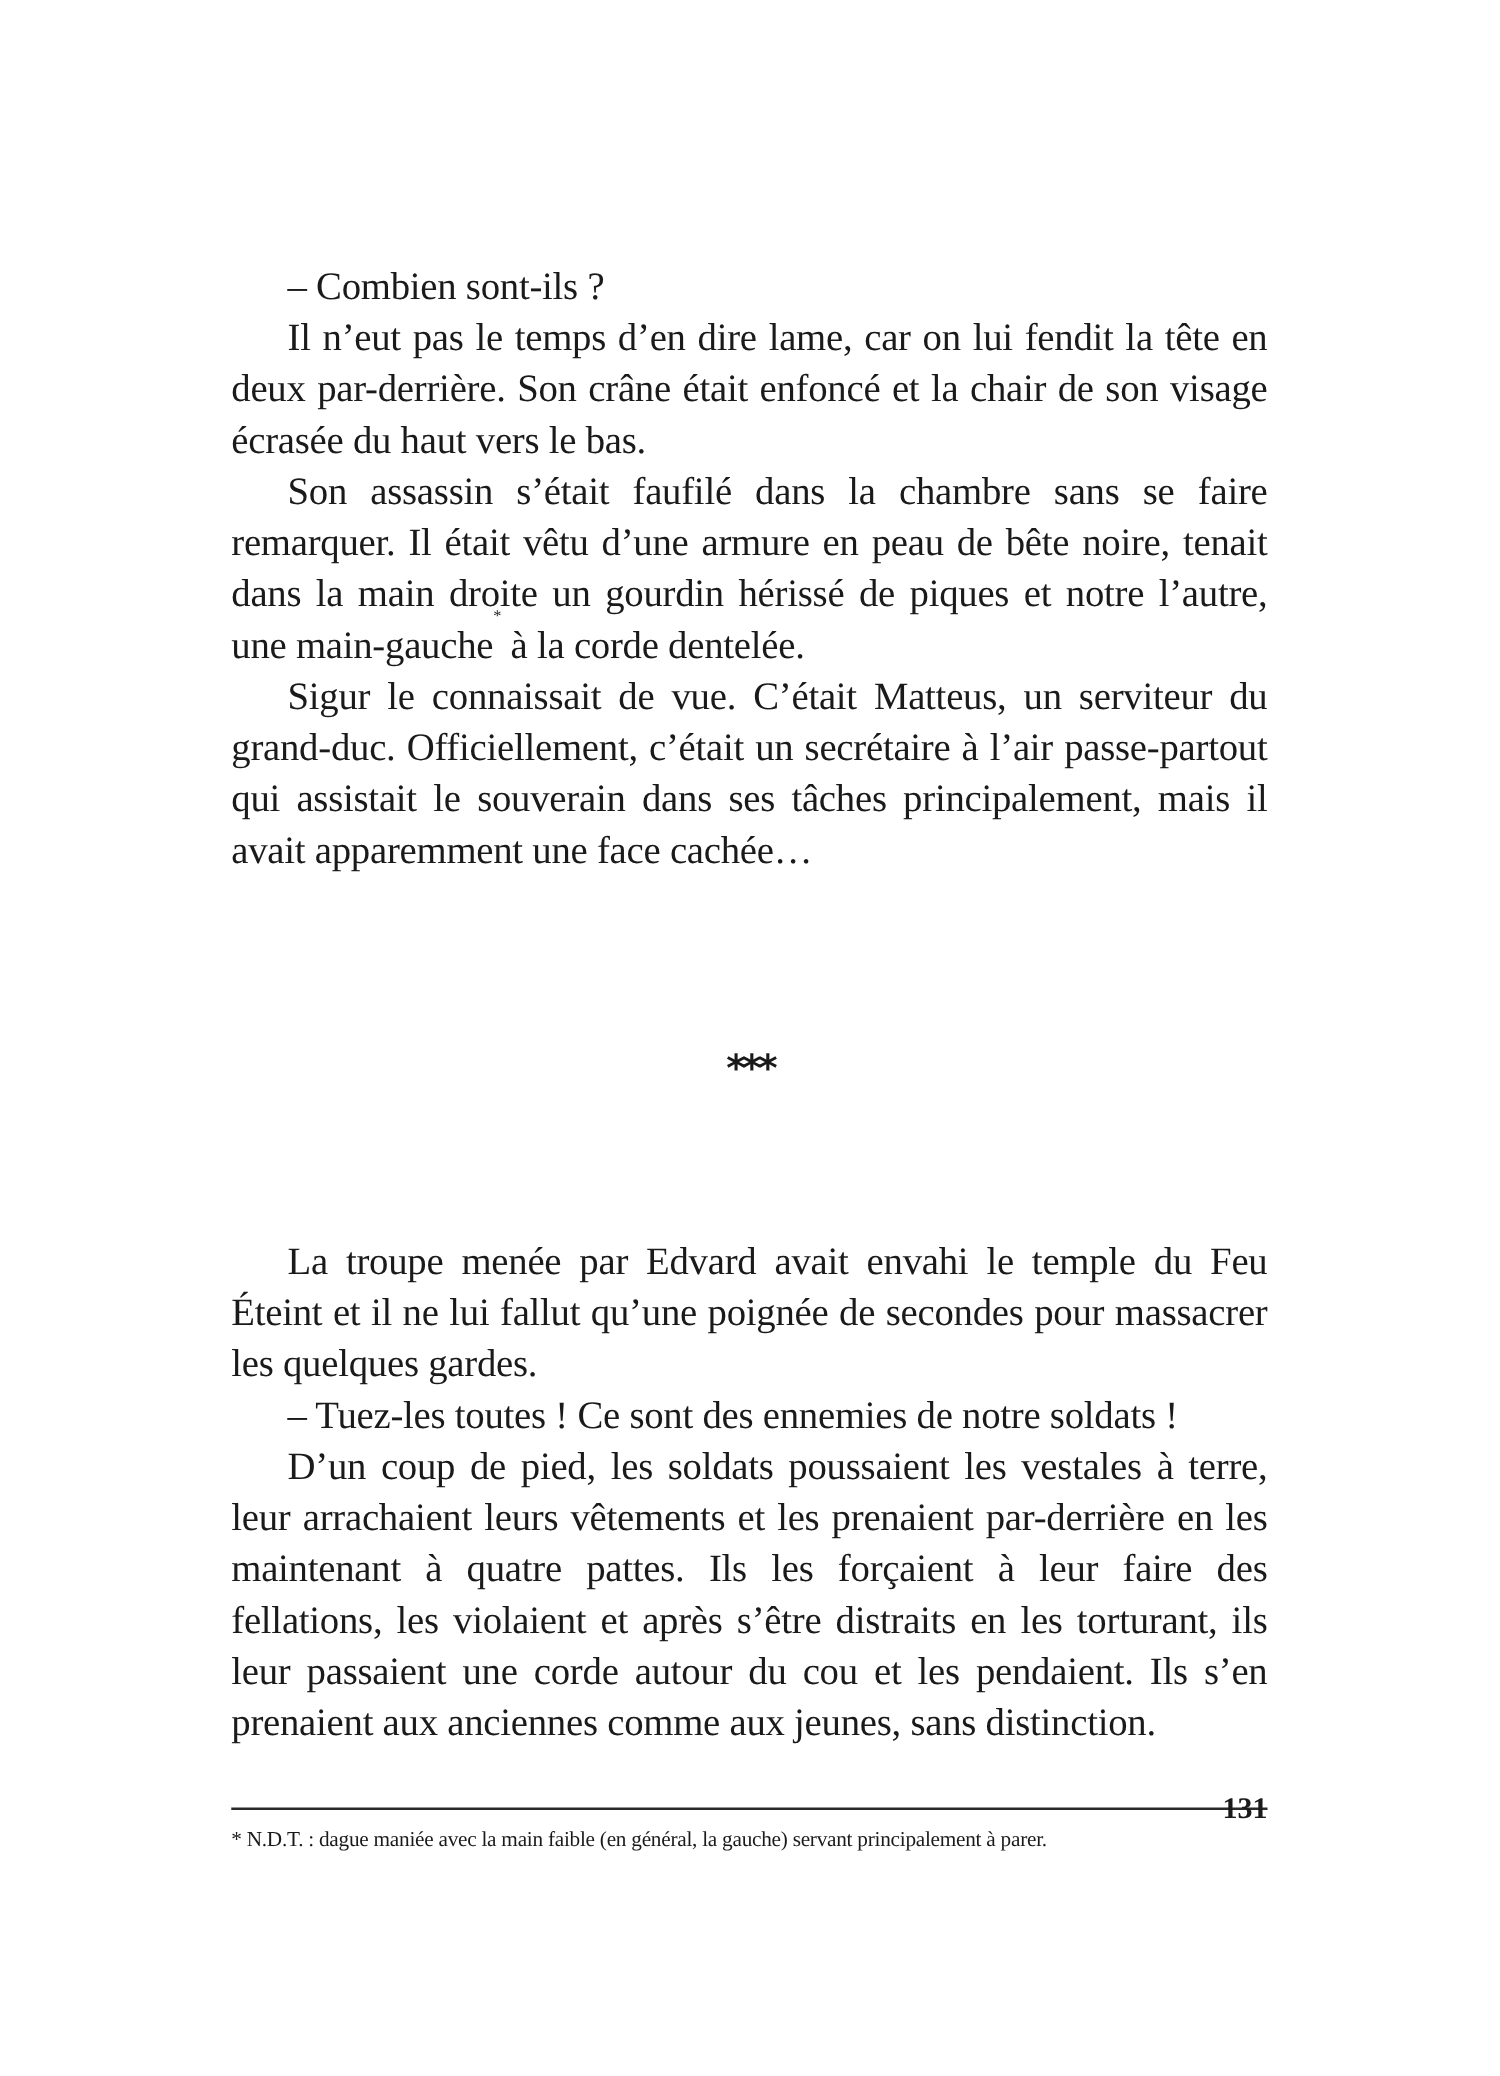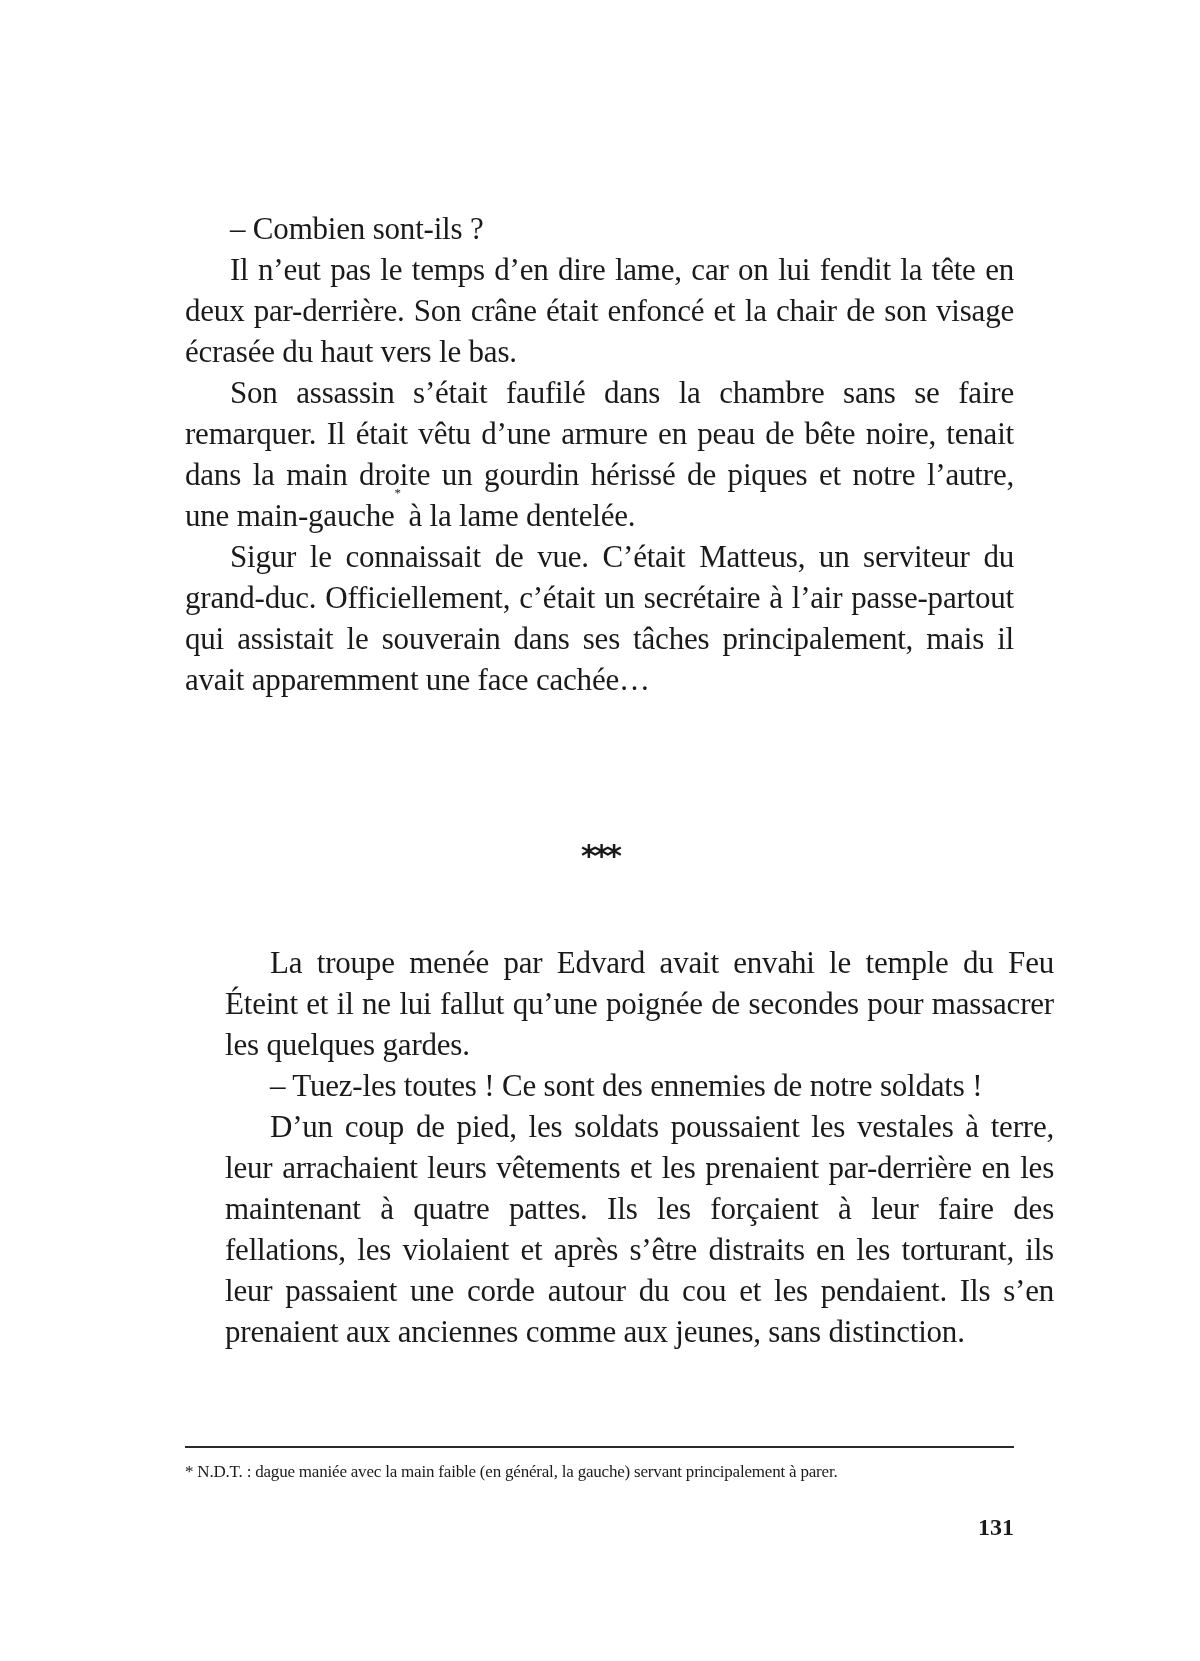--- a/index.html
+++ b/index.html
@@ -18,21 +18,21 @@
     .text-block {
       position: absolute;
       left: 185px;
       width: 829px;
       font-size: 31px;
       line-height: 41px;
       text-align: justify;
       letter-spacing: -0.2px;
     }
     .block-a { top: 196px; margin-top: 12px; }
-    .block-b { top: 942px; margin-left: 40px; }
+    .block-b { top: 988px; }
     .para {
       margin: 0;
       text-indent: 45px;
     }
     sup.fn-mark {
       font-size: 13px;
       vertical-align: top;
       position: relative;
       top: -2px;
       line-height: 0;
@@ -62,34 +62,34 @@
       left: 185px;
       top: 1460px;
       width: 829px;
       font-size: 17px;
       line-height: 24px;
       letter-spacing: -0.2px;
       font-family: Liberation Serif, serif;
     }
     .page-number {
       position: absolute;
-      top: 1512px;
+      top: 1432px;
       right: 186px;
       font-size: 24px;
       font-weight: bold;
       line-height: 30px;
     }
   </style>
 </head>
 <body>
 
 <div class="text-block block-a">
   <p class="para">– Combien sont-ils ?</p>
   <p class="para">Il n’eut pas le temps d’en dire lame, car on lui fendit la tête en deux par-derrière. Son crâne était enfoncé et la chair de son visage écrasée du haut vers le bas.</p>
-  <p class="para"><span>Son assassin s’était faufilé dans la chambre sans se faire remarquer. Il était vêtu d’une armure en peau de bête noire, tenait dans la main droite un gourdin hérissé de piques et notre l’autre, une main-gauche</span><sup class="fn-mark">*</sup><span> à la lame dentelée.</span></p>
+  <p class="para"><span>Son assassin s’était faufilé dans la chambre sans se faire remarquer. Il était vêtu d’une armure en peau de bête noire, tenait dans la main droite un gourdin hérissé de piques et notre l’autre, une main-gauche</span><sup class="fn-mark">*</sup><span> à la corde dentelée.</span></p>
   <p class="para">Sigur le connaissait de vue. C’était Matteus, un serviteur du grand-duc. Officiellement, c’était un secrétaire à l’air passe-partout qui assistait le souverain dans ses tâches principalement, mais il avait apparemment une face cachée…</p>
 </div>
 
 <div class="separator">***</div>
 
 <div class="text-block block-b">
   <p class="para">La troupe menée par Edvard avait envahi le temple du Feu Éteint et il ne lui fallut qu’une poignée de secondes pour massacrer les quelques gardes.</p>
   <p class="para">– Tuez-les toutes ! Ce sont des ennemies de notre soldats !</p>
   <p class="para">D’un coup de pied, les soldats poussaient les vestales à terre, leur arrachaient leurs vêtements et les prenaient par-derrière en les maintenant à quatre pattes. Ils les forçaient à leur faire des fellations, les violaient et après s’être distraits en les torturant, ils leur passaient une corde autour du cou et les pendaient. Ils s’en prenaient aux anciennes comme aux jeunes, sans distinction.</p>
 </div>

